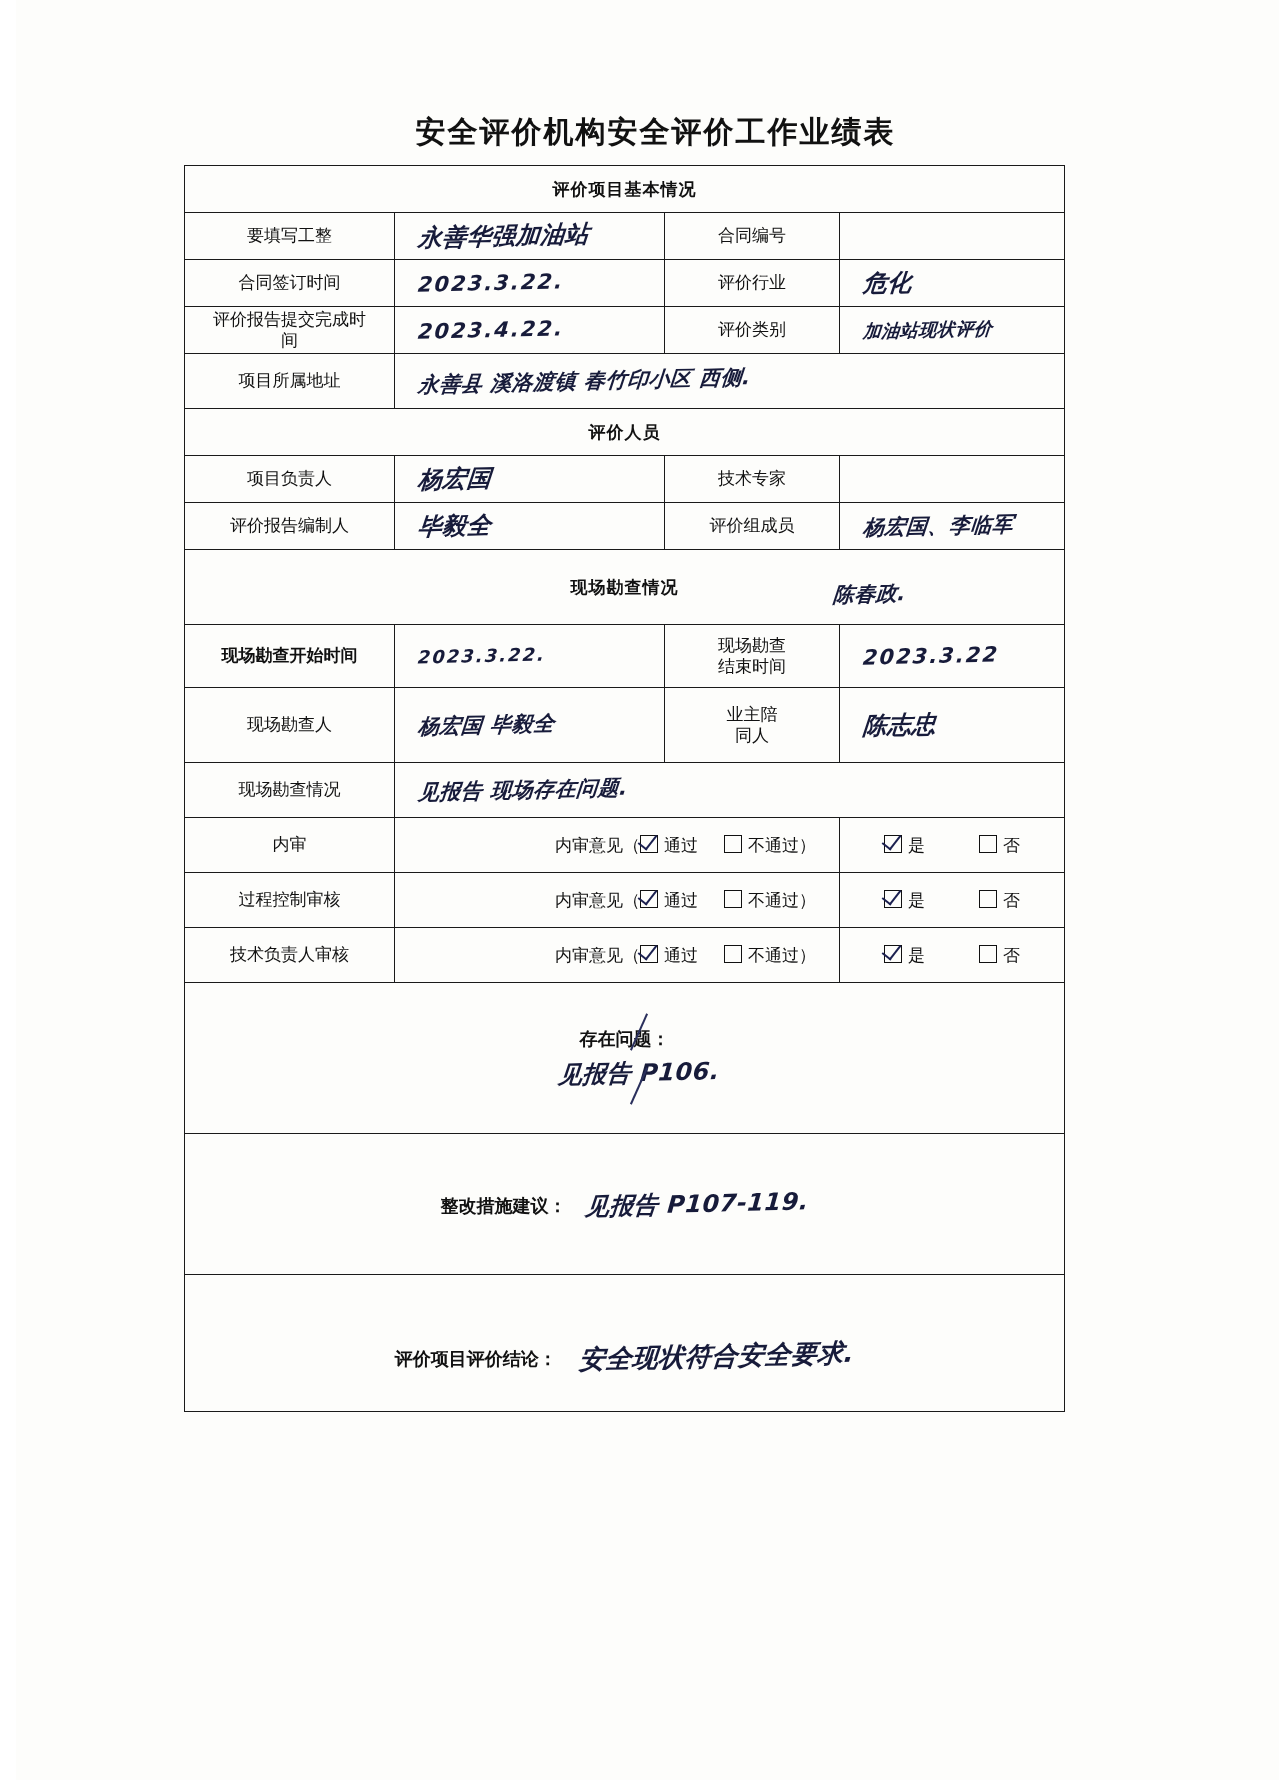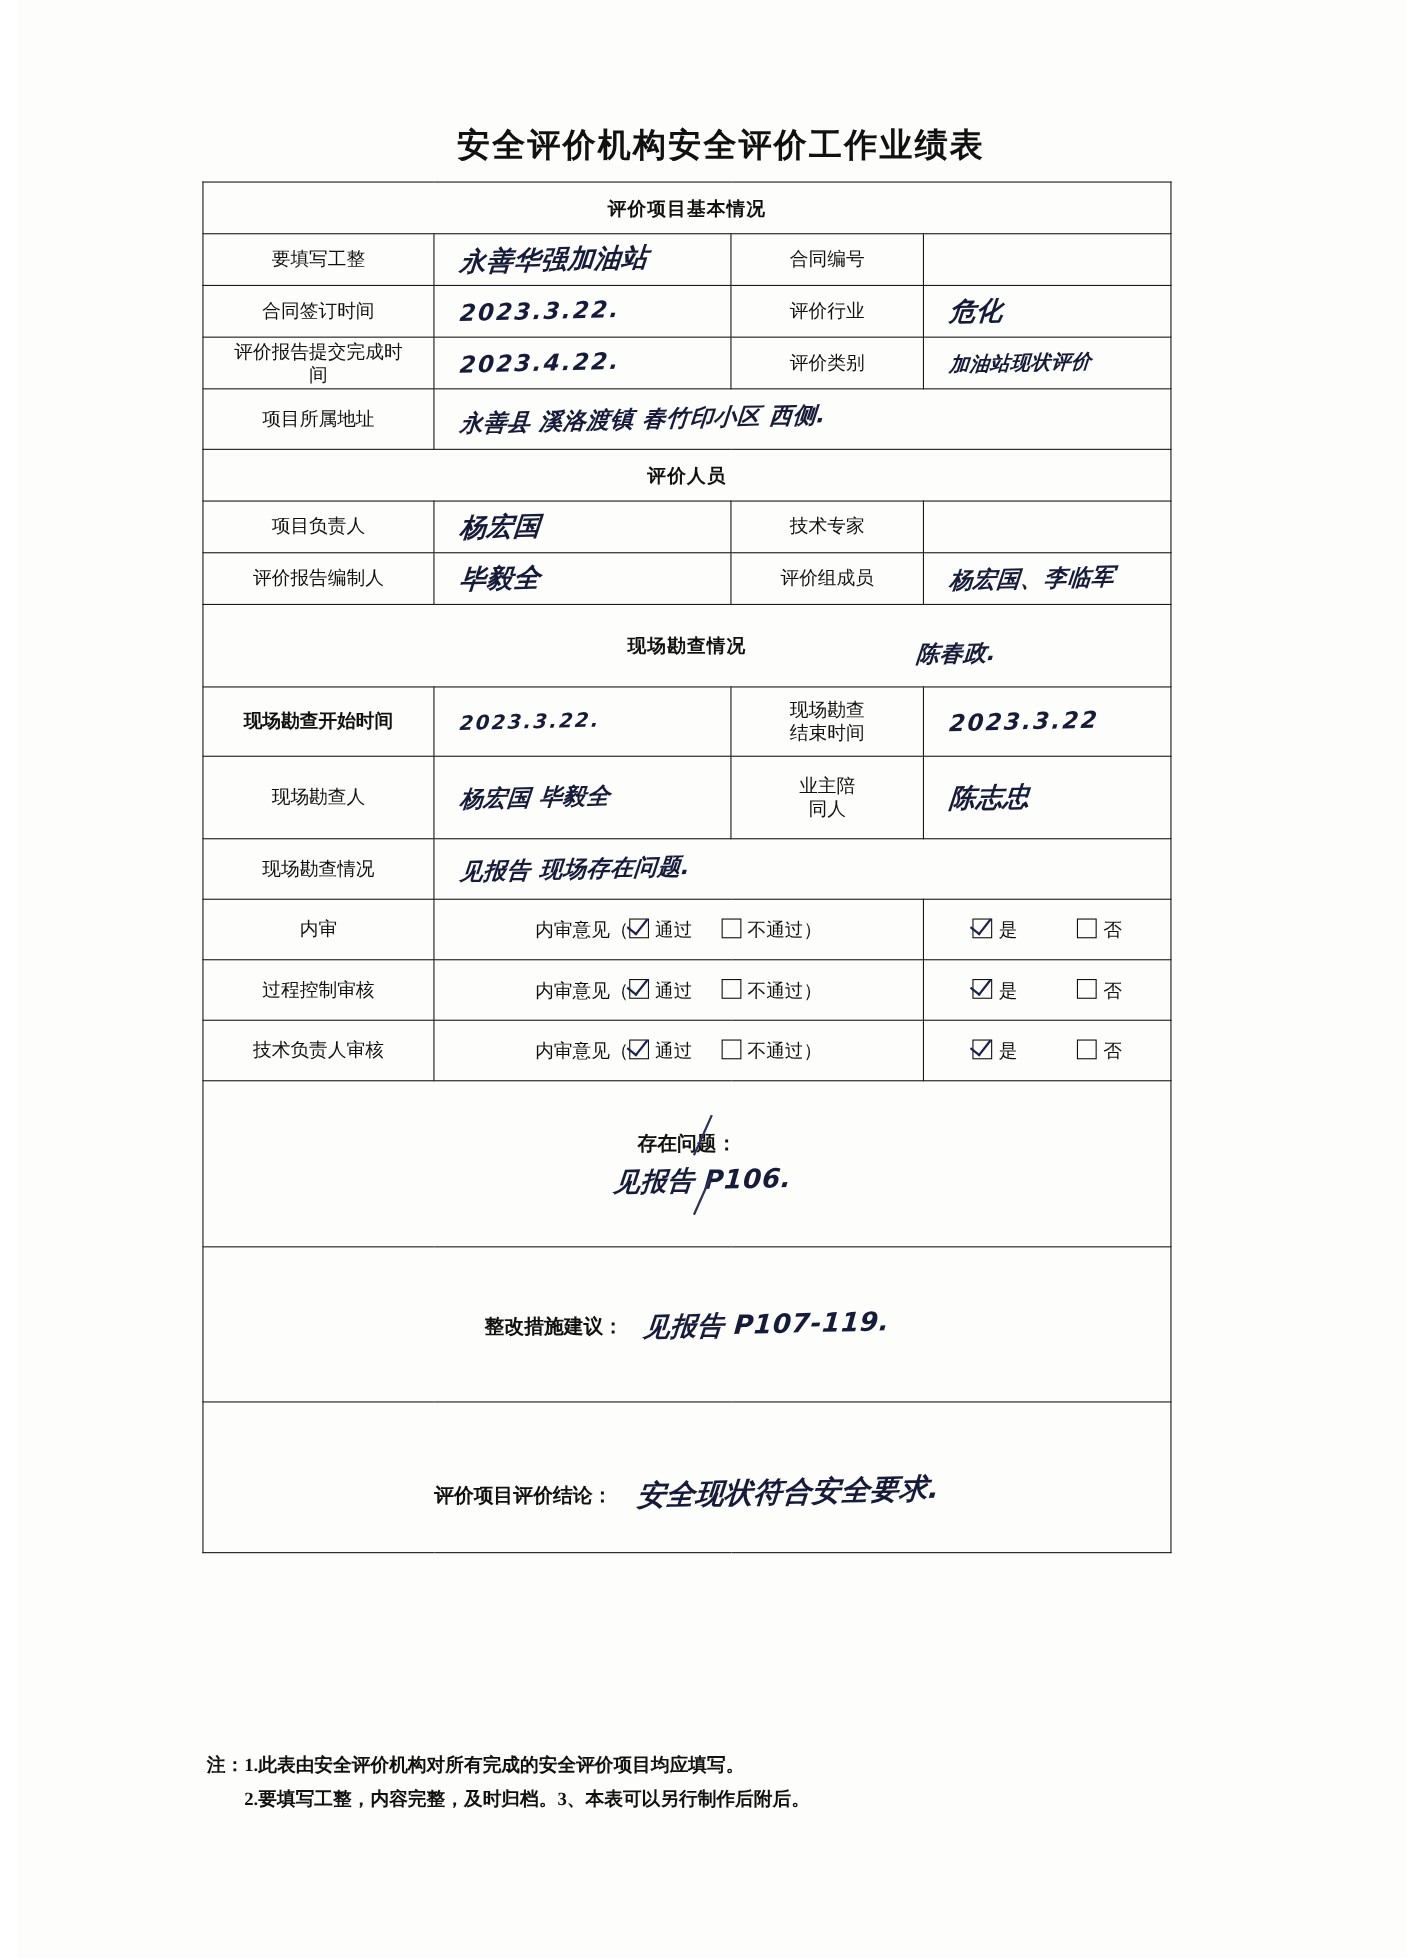--- a/index.html
+++ b/index.html
@@ -41,21 +41,21 @@
     border-collapse: collapse;
     table-layout: fixed;
   }
   table.form td {
     border: 1.5px solid #1a1a1a;
     font-size: 17px;
     padding: 0 23px;
     vertical-align: middle;
     position: relative;
   }
-  .ctr { text-align: center; }
+  .ctr { text-align: right; }
   .section {
     text-align: center;
     font-size: 21px;
     font-weight: bold;
     height: 46px;
     letter-spacing: 1px;
   }
   .lbl {
     text-align: center;
     font-size: 17px;
@@ -281,21 +281,17 @@
       <td colspan="4" class="bigcell" style="height:110px; padding-top:26px">
         <div style="white-space:nowrap">
           <span class="blocklabel">评价项目评价结论：</span>
           <span class="hw lg" style="margin-left:18px; font-size:26px">安全现状符合安全要求.</span>
         </div>
       </td>
     </tr>
   </tbody>
     </table>
 
-  <div class="notes">
-    <div>注：1.此表由安全评价机构对所有完成的安全评价项目均应填写。</div>
-    <div class="ln2">2.要填写工整，内容完整，及时归档。3、本表可以另行制作后附后。</div>
-  </div>
 
   <div class="strike" style="left:622px; top:1012px; width:2px; height:40px; transform:rotate(24deg);"></div>
   <div class="strike" style="left:622px; top:1066px; width:2px; height:40px; transform:rotate(24deg);"></div>
 
 </div>
 
 </body></html>

